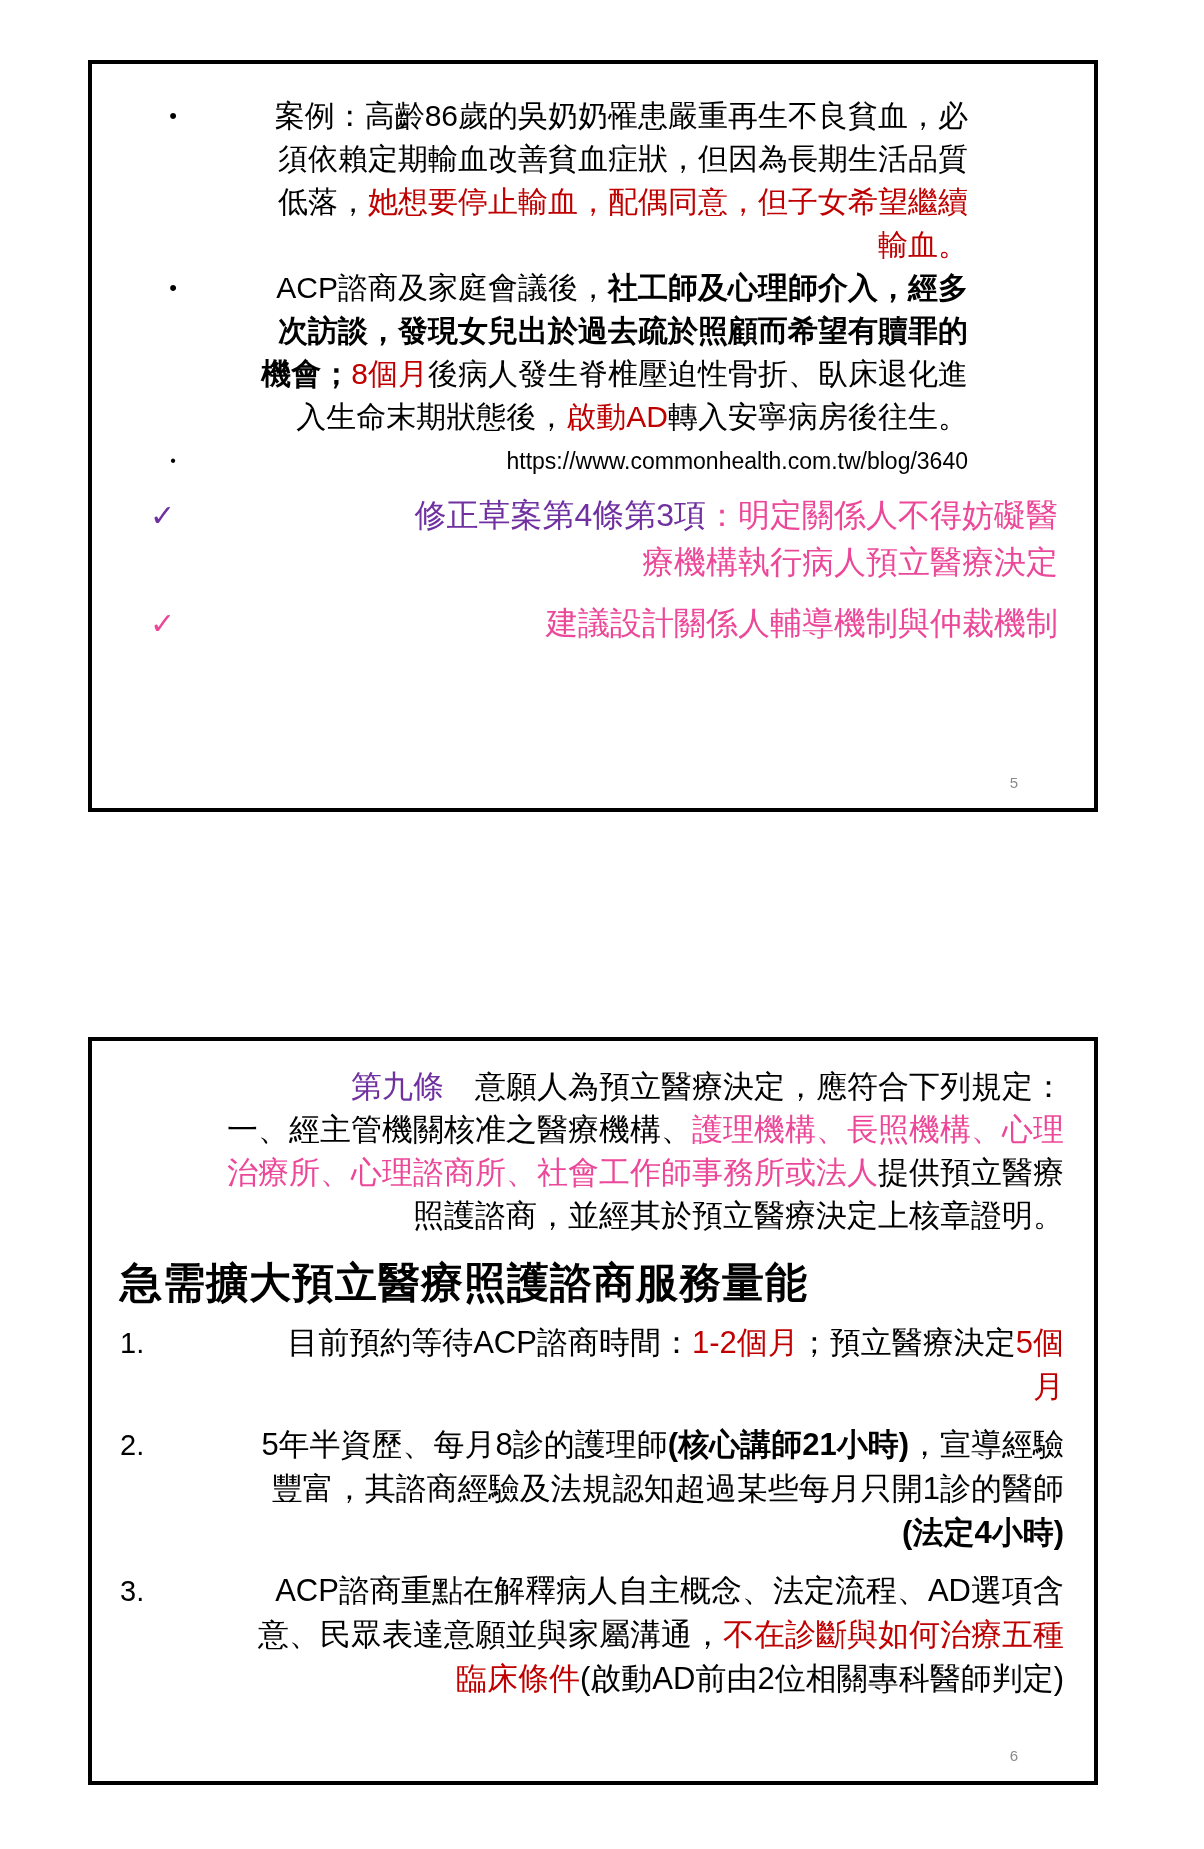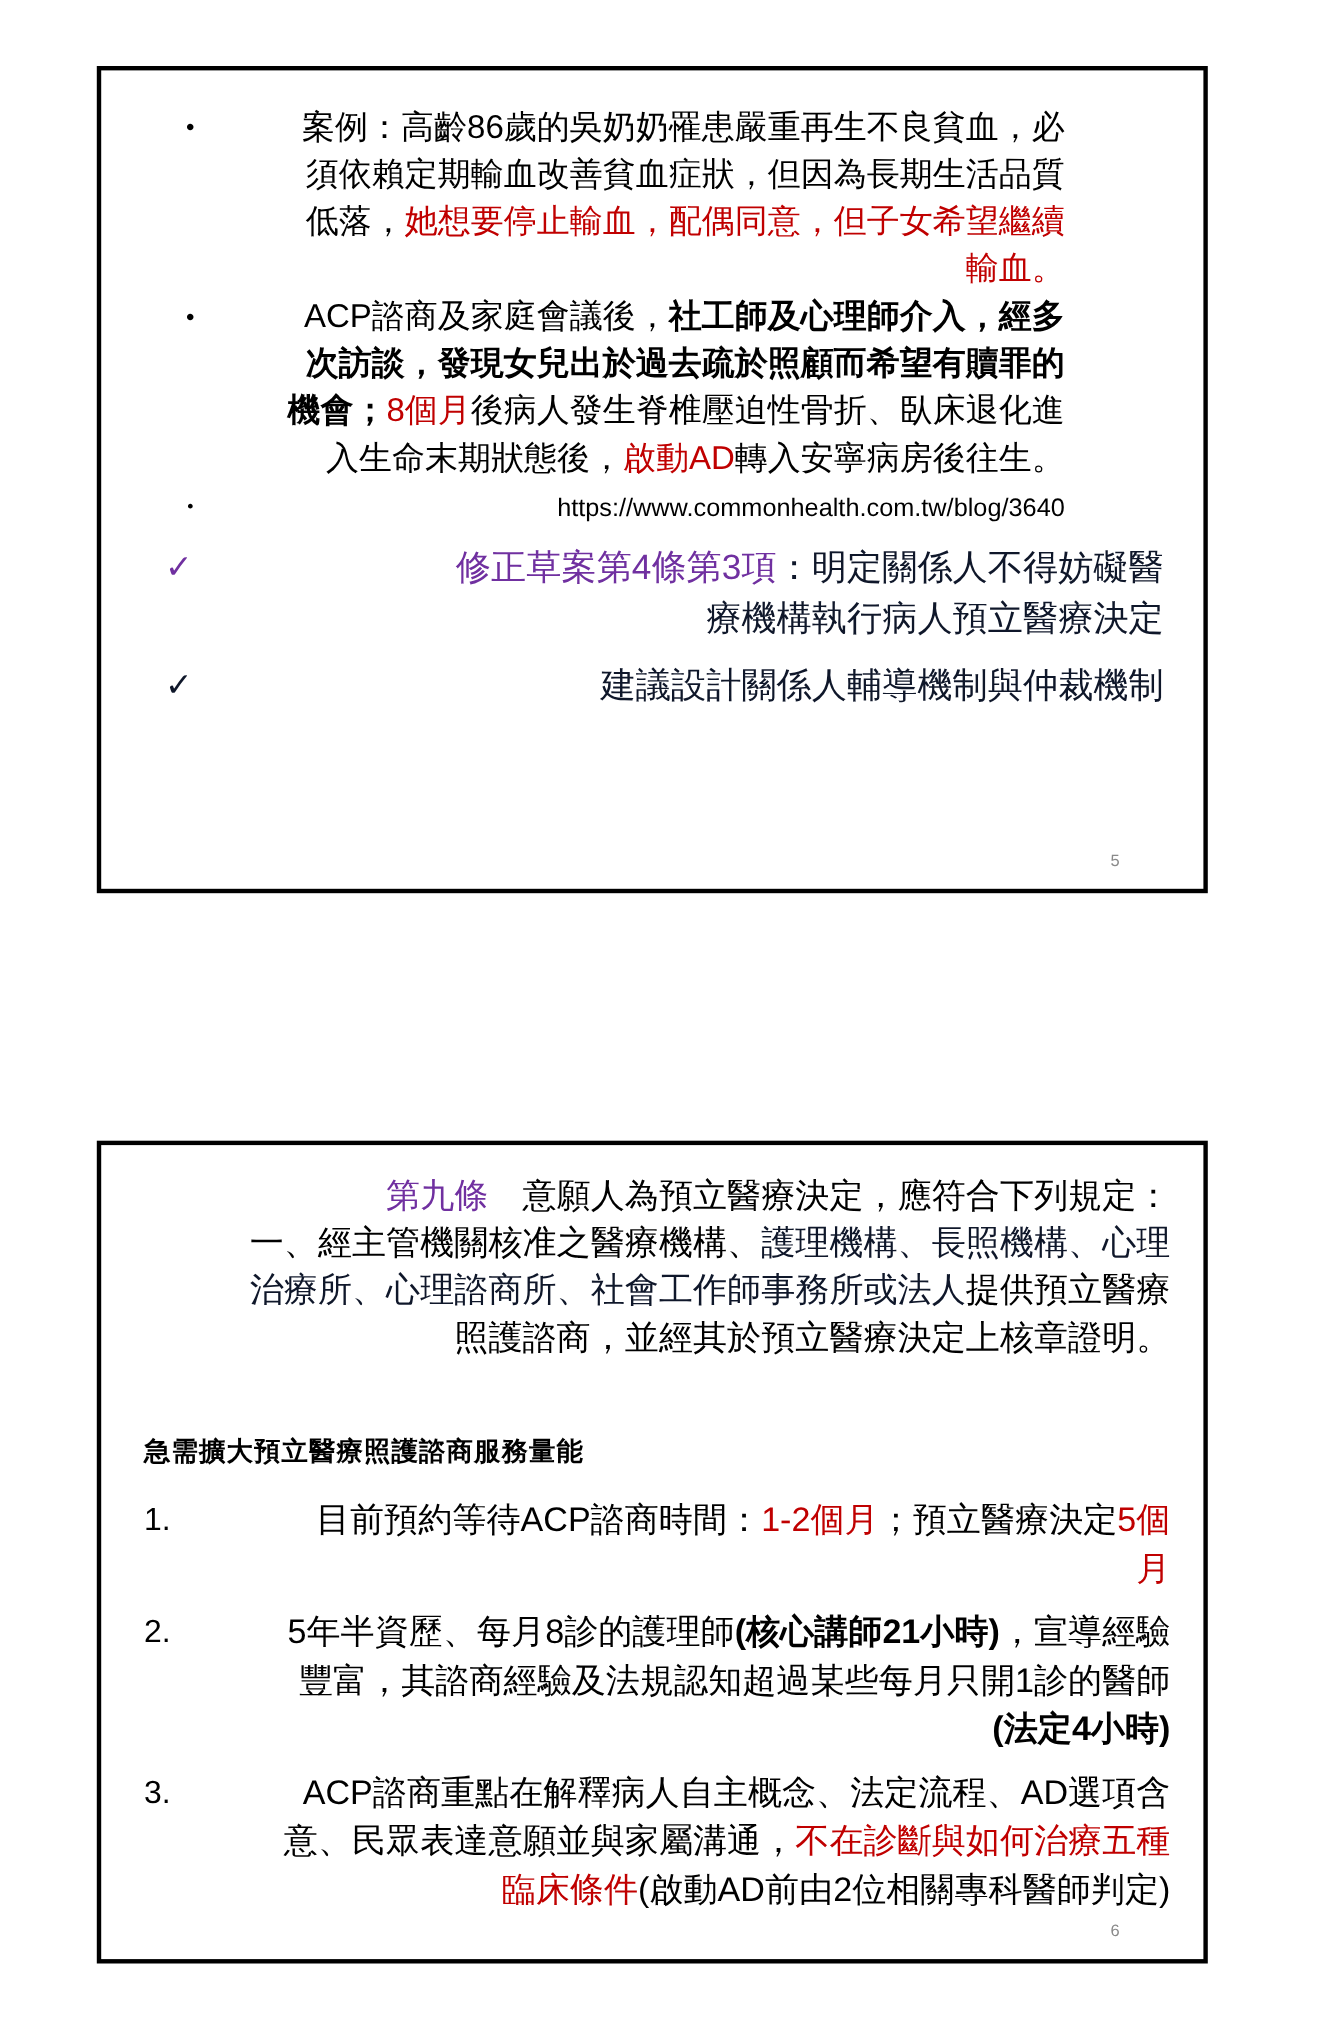--- a/index.html
+++ b/index.html
@@ -20,30 +20,30 @@
   }
   .slide {
     position: absolute;
     left: 88px;
     width: 1010px;
     border: 4px solid #000000;
     box-sizing: border-box;
     background: #ffffff;
   }
   #slide-1 { top: 60px;  height: 752px; }
-  #slide-2 { top: 1037px; height: 748px; padding-left: 11px; }
+  #slide-2 { top: 1037px; height: 748px; }
 
   .s1-content { padding: 30px 36px 0 58px; }
   .s2-content { padding: 24px 30px 0 28px; }
 
   .runs { white-space: pre-wrap; text-align: right; }
 
   
   .red    { color: #C00000; }
-  .blue   { color: #0f172a; }
+  .blue   { color: #ec4899; }
   .purple { color: #7030A0; }
   .bold   { font-weight: bold; }
   .red.bold, .blue.bold, .purple.bold { font-weight: normal; }
 
   
   .bullet-row {
     display: flex;
     align-items: flex-start;
     font-size: 30px;
     line-height: 43px;
@@ -78,26 +78,25 @@
     flex: 0 0 36px;
     font-size: 30px;
     line-height: 47px;
   }
   .check-text { flex: 1; }
 
   
   .statute { font-size: 31px; line-height: 43px; }
 
   .s2-heading {
-    margin-top: 63px;
-    font-size: 24px;
+    margin-top: 24px;
+    font-size: 42px;
     font-weight: bold;
     line-height: 44px;
     letter-spacing: 1px;
-    font-family: Liberation Mono, monospace;
   }
 
   .num-list { margin-top: 16px; }
   .num-row {
     display: flex;
     align-items: flex-start;
     font-size: 31px;
     line-height: 44px;
     margin-bottom: 14px;
   }

